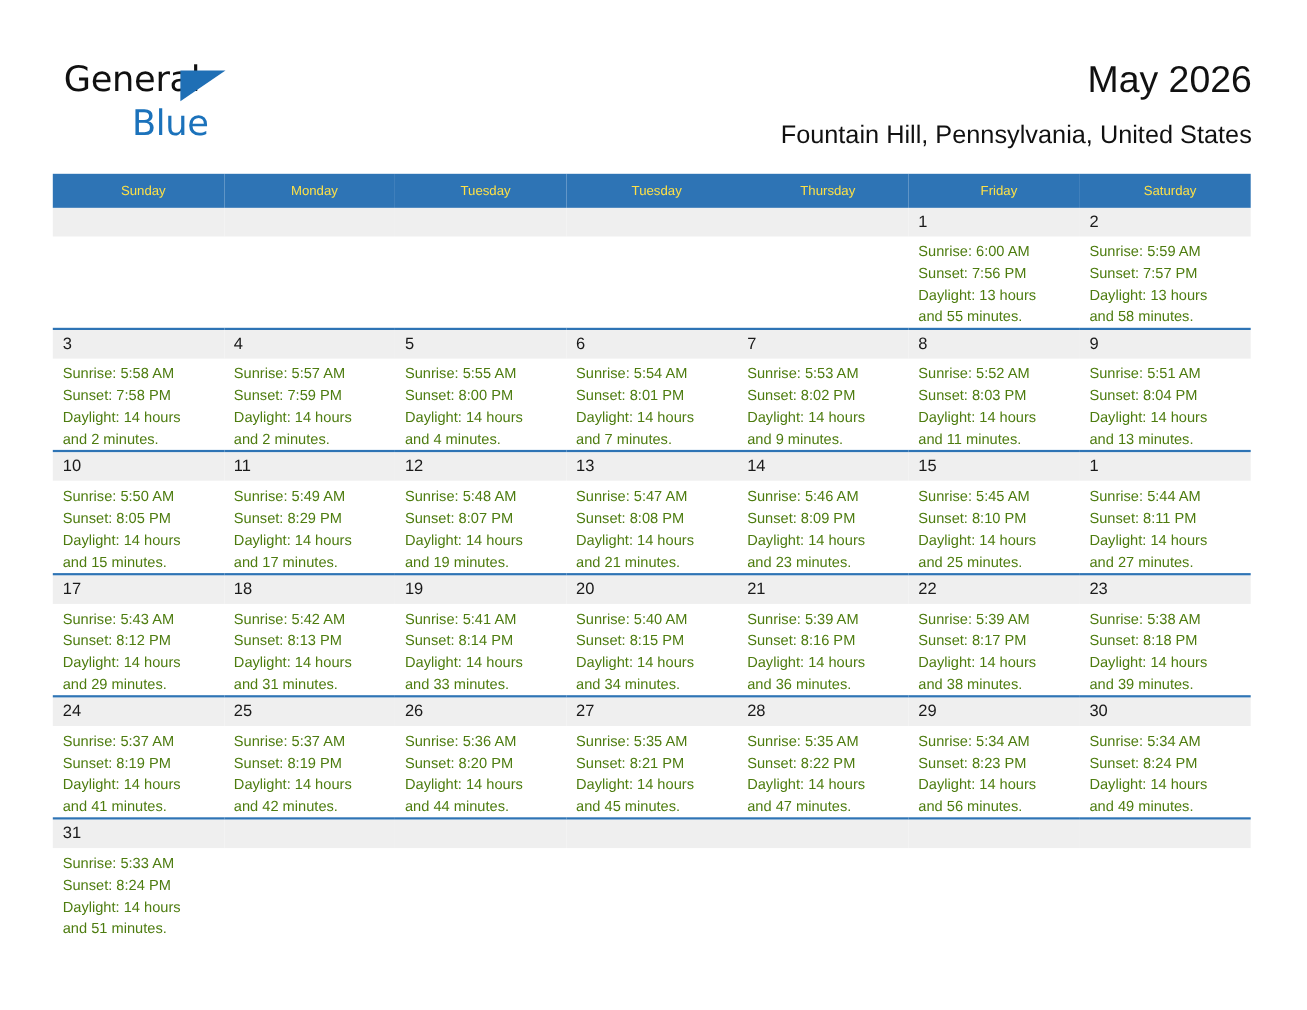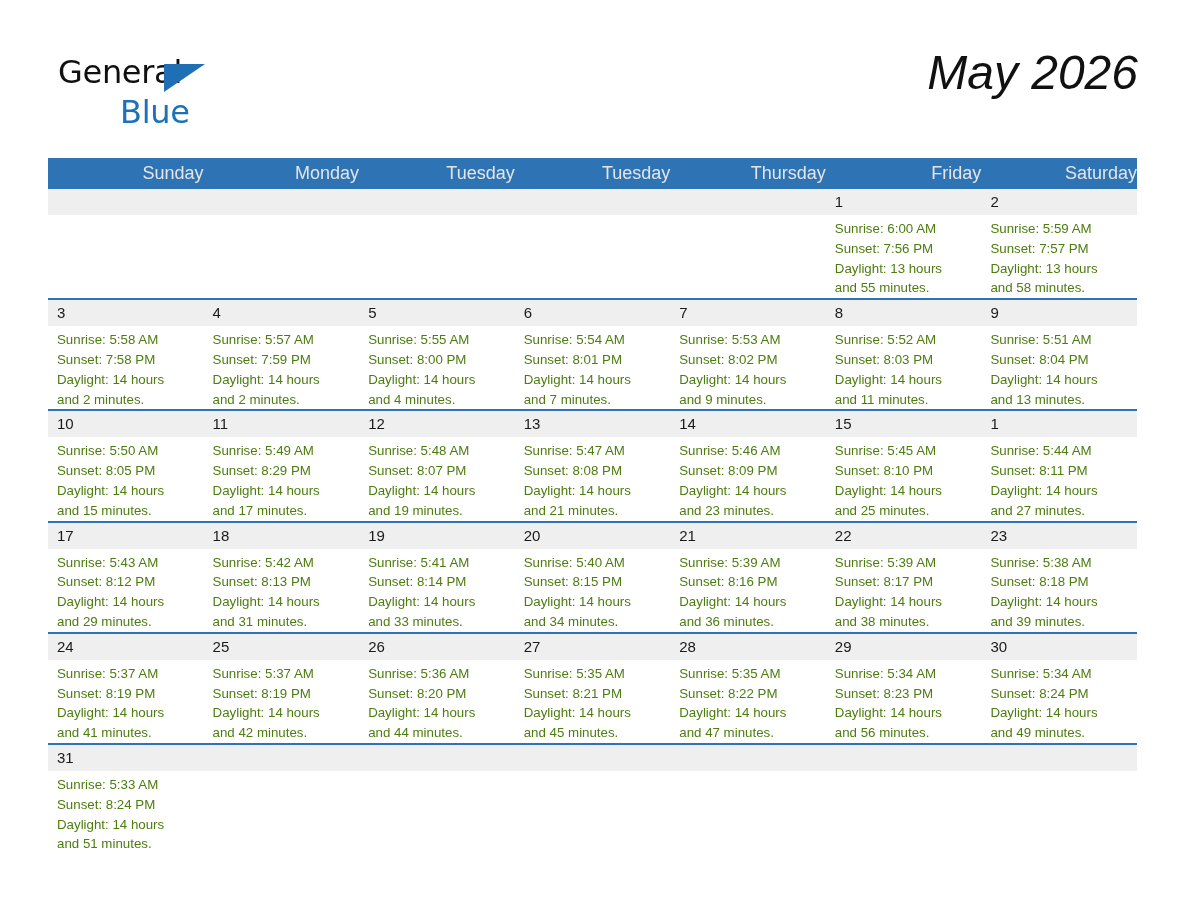--- a/index.html
+++ b/index.html
@@ -69,27 +69,26 @@
     font-family: "DejaVu Sans", sans-serif;
     font-weight: 400;
   }
   .title-block {
     position: absolute;
     right: 0;
     top: 0;
     text-align: right;
   }
   .cal-title {
-    font-size: 48px;
+    font-size: 34px;
     font-weight: 400;
     color: #111111;
     letter-spacing: 0px;
     line-height: 50px;
     white-space: nowrap;
-    font-style: italic;
   }
   .cal-subtitle {
     margin-top: 10px;
     font-size: 23px;
     font-weight: 400;
     color: #111111;
     line-height: 28px;
     white-space: nowrap;
   }
 
@@ -100,24 +99,24 @@
     top: 158px;
     width: 1089px;
     border-collapse: collapse;
     table-layout: fixed;
   }
   .calendar col {
     width: 155.57px;
   }
   thead th {
     background: #2e74b5;
-    color: #e5e5e5;
-    font-size: 18px;
+    color: #fde047;
+    font-size: 12px;
     font-weight: 400;
-    text-align: right;
+    text-align: center;
     padding: 7px 0 8px 9px;
     line-height: 16px;
     border: none;
   }
   .week-row > td {
     vertical-align: top;
     padding: 0;
     border: none;
     border-top: 2px solid #2e74b5;
     height: 109px;
@@ -161,20 +160,21 @@
   <div class="header">
 
     <div class="logo">
       <span class="logo-general">General</span>
       <span class="logo-tri"></span>
       <span class="logo-blue">Blue</span>
     </div>
 
     <div class="title-block">
       <div class="cal-title">May 2026</div>
+      <div class="cal-subtitle">Fountain Hill, Pennsylvania, United States</div>
     </div>
 
   </div>
 
   <table class="calendar">
     <colgroup>
       <col>
         <col>
         <col>
         <col>

